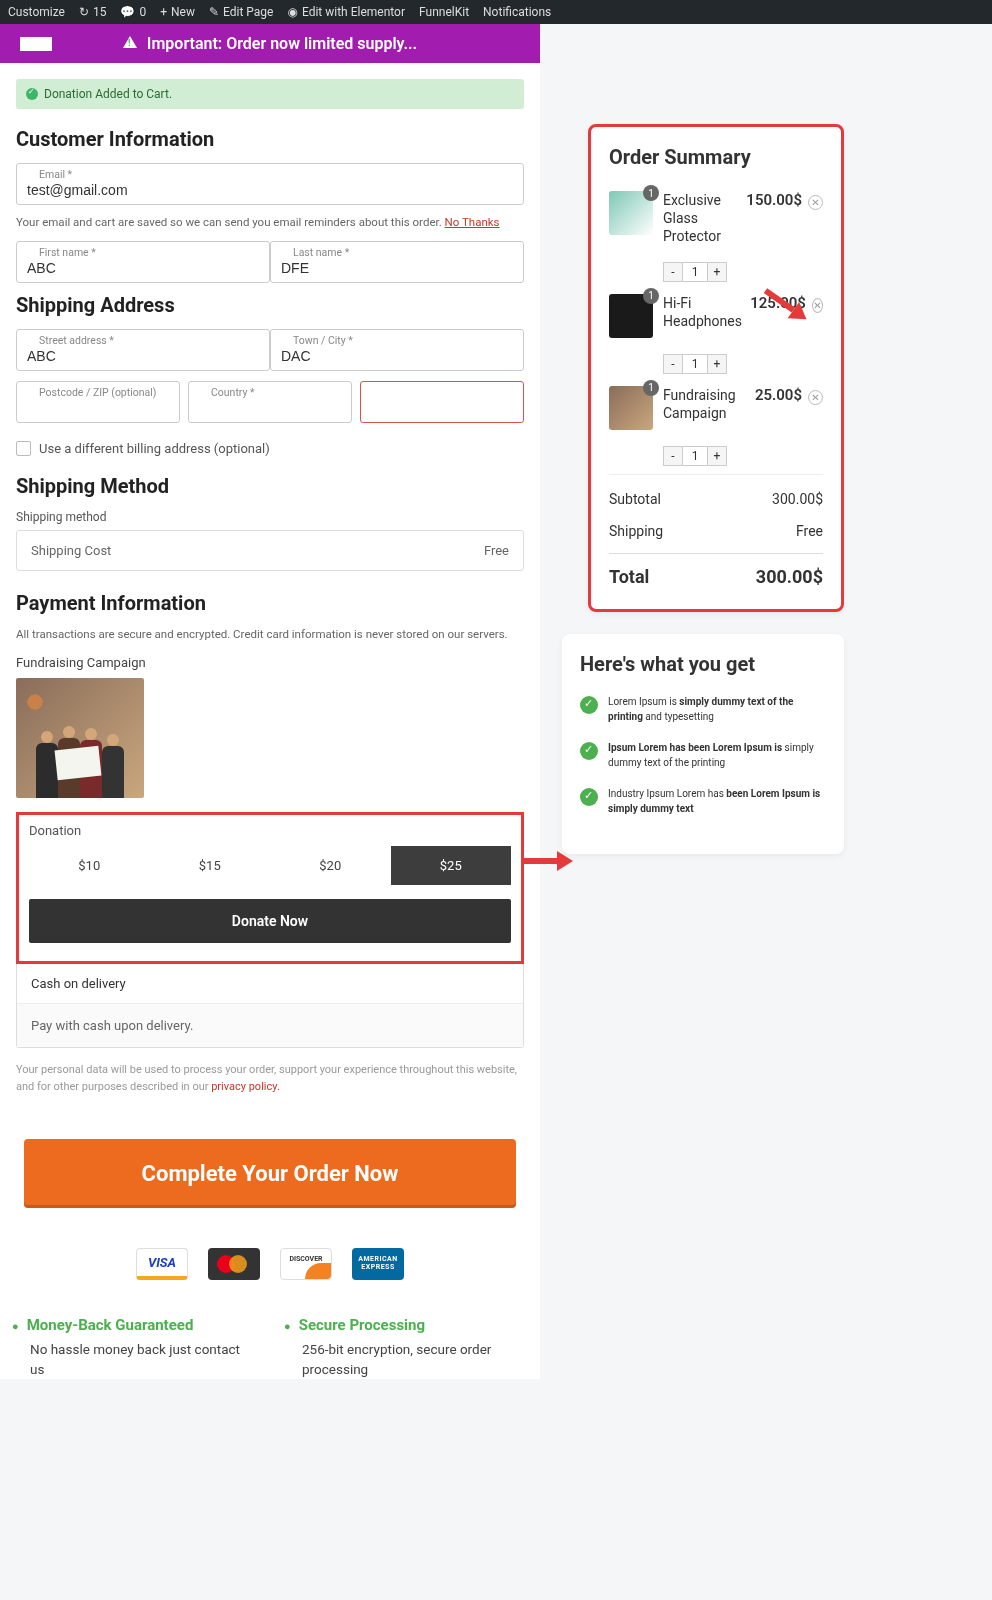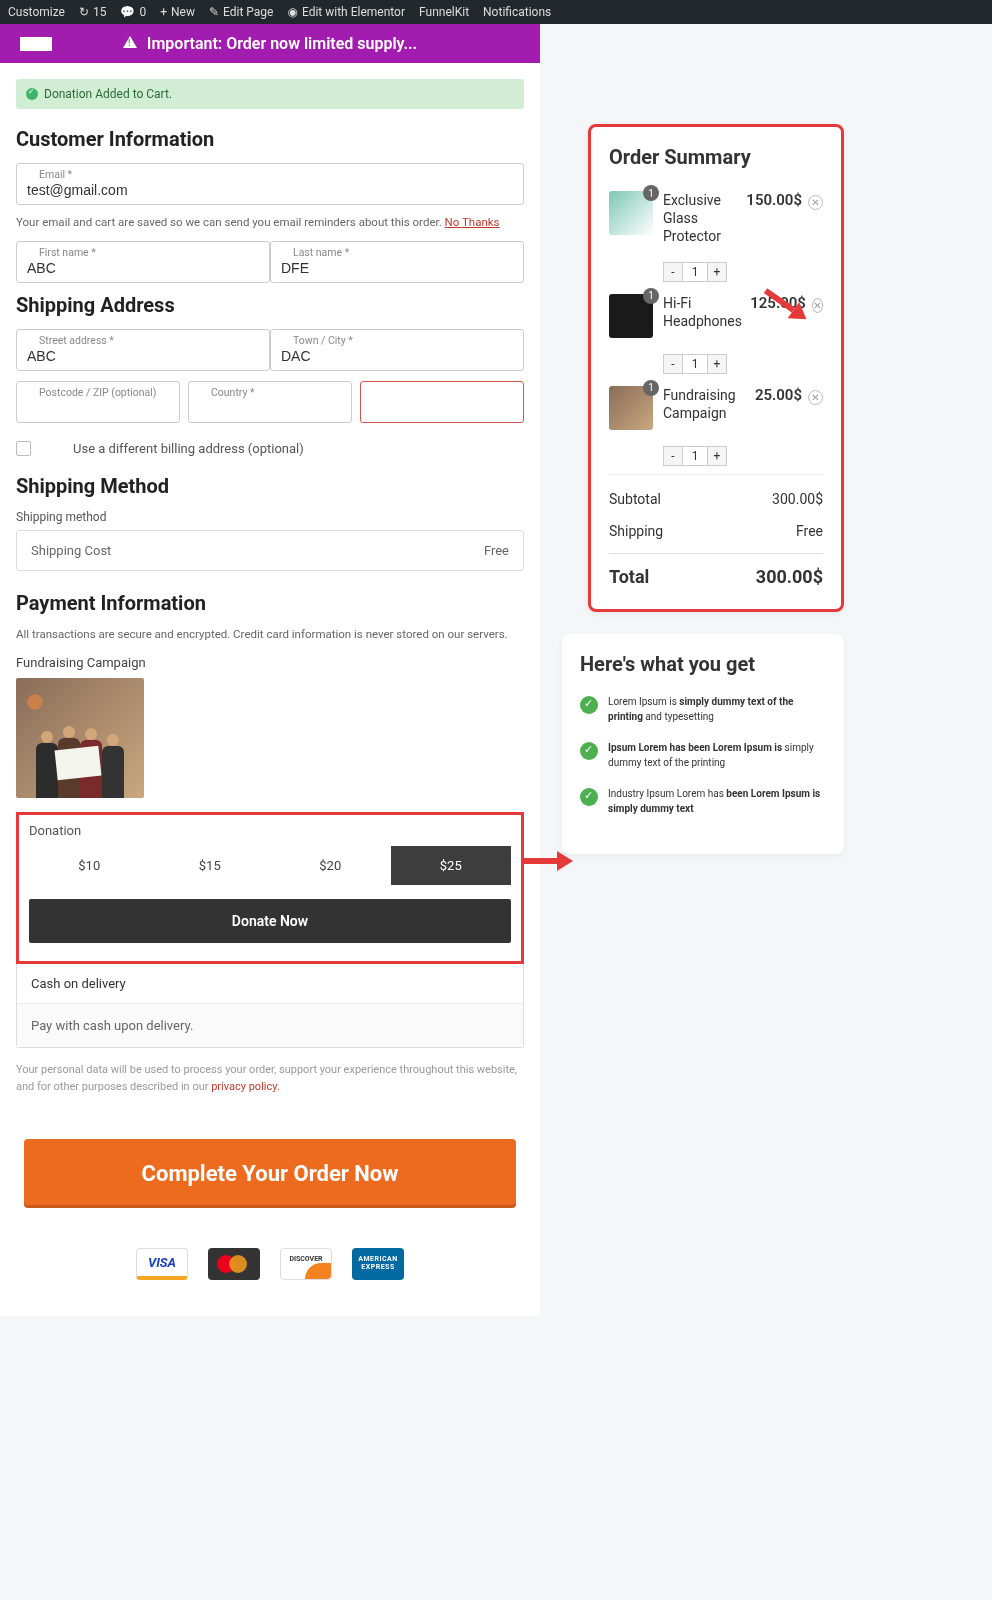--- a/index.html
+++ b/index.html
@@ -38,21 +38,21 @@
 .field { border: 1px solid #ccc; border-radius: 3px; padding: 4px 10px 6px 10px; margin-bottom: 10px; position:relative; }
 .field.full { width: 100%; }
 .field label { display:block; font-size: 10.5px; color: #888; margin-bottom: 1px; padding-left: 12px; }
 .field .val { font-size: 14px; color: #333; border:none; outline:none; width:100%; background:transparent; }
 .row2 { display: flex; }
 .row2 .field { flex: 1; }
 .row3 { display: flex; gap: 8px; }
 .row3 .field { flex: 1; }
 .field.err { border: 1.5px solid #d9534f; }
 
-.checkbox-row { display:flex; align-items:center; margin: 8px 0 18px 0; font-size: 13px; color:#555;gap:34px;}
+.checkbox-row { display:flex; align-items:center; margin: 8px 0 18px 0; font-size: 13px; color:#555;}
 .checkbox-row .cb { width:15px;height:15px;border:1px solid #bbb;border-radius:2px;margin-right:8px;}
 
 
 .shipmethod-label { font-size: 12px; color:#555; margin-bottom:6px; }
 .shipbox { border:1px solid #ddd; border-radius:3px; padding:12px 14px; display:flex; justify-content:space-between; font-size:13px; color:#666; margin-bottom:20px;}
 
 
 .fund-title { font-size: 13px; color:#444; margin:14px 0 8px 0; }
 .fund-img { width: 128px; height: 120px; background: linear-gradient(135deg,#8a6d5a,#c9a77e); position:relative; overflow:hidden; margin-bottom:14px; border-radius:2px;}
 .fund-img .ppl { position:absolute; bottom:0; left:10px; right:10px; height:70px; display:flex; align-items:flex-end; justify-content:center; gap:-4px;}
@@ -285,20 +285,30 @@
 
     <div class="paylogos">
       <div class="paylogo visa">VISA</div>
       <div class="paylogo mc"></div>
       <div class="paylogo discover">
           <span style="font-size:7px;color:#333;position:relative;top:-5px;">DISCOVER</span>
         </div>
       <div class="paylogo amex">AMERICAN EXPRESS</div>
     </div>
 
+    <div class="guarantees">
+      <div class="gitem">
+        <div class="t">Money-Back Guaranteed</div>
+        <div class="d">No hassle money back just contact us</div>
+      </div>
+      <div class="gitem">
+        <div class="t">Secure Processing</div>
+        <div class="d">256-bit encryption, secure order processing</div>
+      </div>
+    </div>
   </div>
 
   <div class="right">
     <div class="card redframe">
       <div class="os-title">Order Summary</div>
 
       <div class="os-item">
         <div class="os-thumb thumb1">
             <span class="badge">1</span>
           </div>

